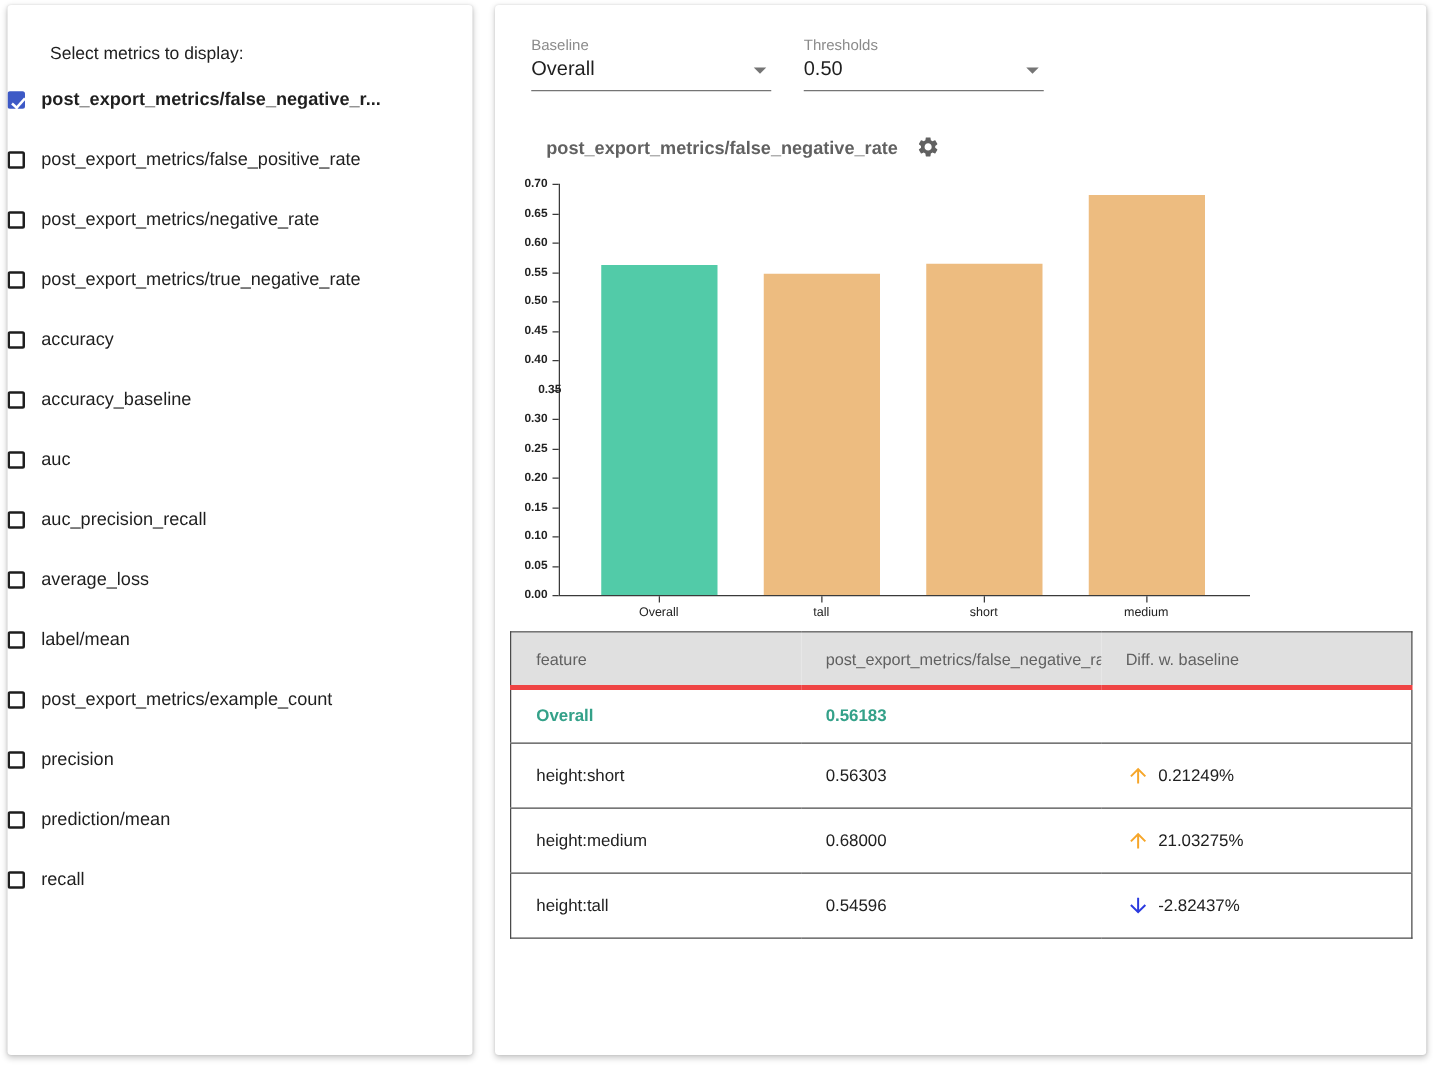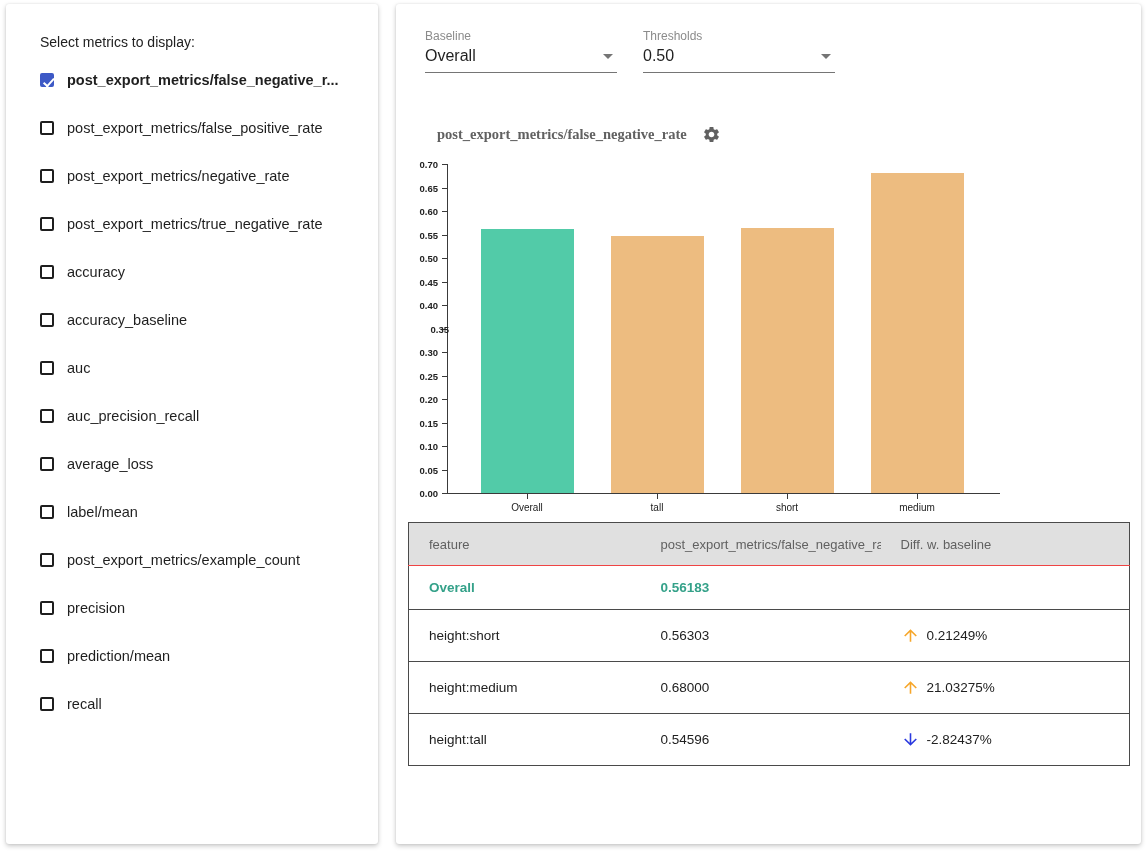--- a/index.html
+++ b/index.html
@@ -10,21 +10,21 @@
     color: #212121;
   }
   .card {
     position: absolute; top: 4px; background: #fff; border-radius: 3px;
     box-shadow: 0 2px 5px rgba(0,0,0,0.22), 0 0 2px rgba(0,0,0,0.10);
   }
   
   .sidebar { left: 6px; width: 372px; height: 840px; overflow: hidden; }
   .sidebar-title { margin: 30px 0 6px 34px; font-size: 14px; color: #212121; }
   .metric-item {
-    display: flex; align-items: center; height: 48px; padding-left: 34px;
+    display: flex; align-items: center; height: 48px; 
     cursor: pointer; white-space: nowrap;
   }
   .cb {
     width: 14px; height: 14px; border: 2px solid #1e1e1e; border-radius: 2px;
     position: relative; flex: none; background: #fff;
   }
   .cb.on { background: var(--checkbox-checked); border-color: var(--checkbox-checked); }
   .cb.on::after {
     content: ""; position: absolute; left: 4px; top: 0.5px;
     width: 4px; height: 8.5px;
@@ -39,21 +39,21 @@
   .select-label { font-size: 12px; color: #8b8b8b; }
   .select-value-row {
     display: flex; justify-content: space-between; align-items: center;
     padding: 4px 4px 7px 0; border-bottom: 1px solid #757575;
   }
   .select-value { font-size: 16px; color: #1f1f1f; }
   .dd-arrow {
     width: 0; height: 0; border-left: 5px solid transparent;
     border-right: 5px solid transparent; border-top: 5px solid #757575;
   }
-  .chart-title-row { display: flex; align-items: center; margin: 52px 0 0 41px; font-family: Liberation Serif, serif; }
+  .chart-title-row { display: flex; align-items: flex-end; margin: 35px 0 0 41px; }
   .chart-title { font-size: 14.5px; font-weight: 700; color: #616161; }
   .gear { width: 19px; height: 19px; margin-left: 15px; fill: #616161; cursor: pointer; }
   
   .chart { position: relative; height: 362px; margin-top: 12px; }
   .chart .abs { position: absolute; }
   .y-tick-label {
     font-size: 9.5px; color: #222; text-align: right;
     transform: translateY(-50%);
     font-weight: bold;
   }
@@ -61,21 +61,21 @@
   .axis-line, .tick-mark { background: #3a3a3a; }
   .bar { cursor: pointer; }
   
   table.metrics {
     border-collapse: collapse; width: 721px; margin: 4px 0 0 12px;
     border: 1px solid #4a4a4a; table-layout: fixed;
   }
   table.metrics th {
     background: var(--header-bg); color: #616161; font-weight: 400;
     font-size: 13px; text-align: left; padding: 14px 6px 13px 20px;
-    border-bottom: 1px solid #ef4444; white-space: nowrap; overflow: hidden;
+    border-bottom: 4px solid #ef4444; white-space: nowrap; overflow: hidden;
   }
   table.metrics td {
     font-size: 13.5px; color: #212121; padding: 0 6px 0 20px; height: 52px;
   }
   table.metrics tbody tr { border-top: 1px solid #4a4a4a; }
   table.metrics tbody tr.baseline-row td {
     color: var(--baseline-text); font-weight: 700; height: 44px;
   }
   .col-feature { width: 232px; } .col-value { width: 240px; } .col-diff { width: 249px; }
   .diff { display: flex; align-items: center; gap: 7px; }

